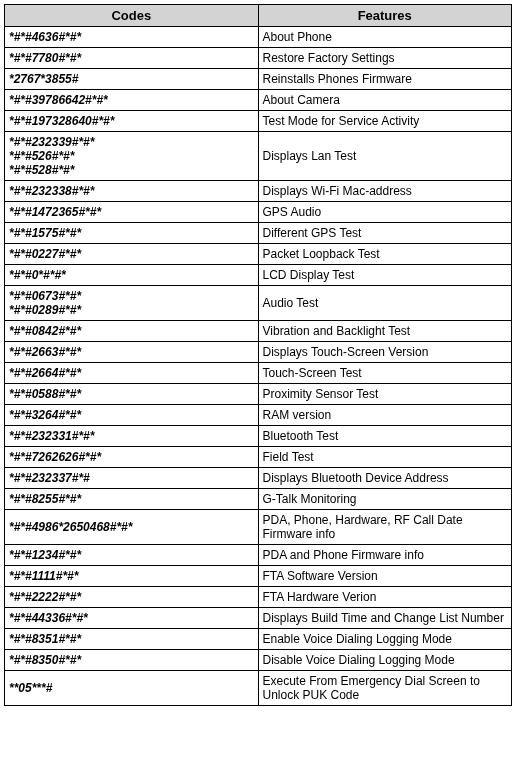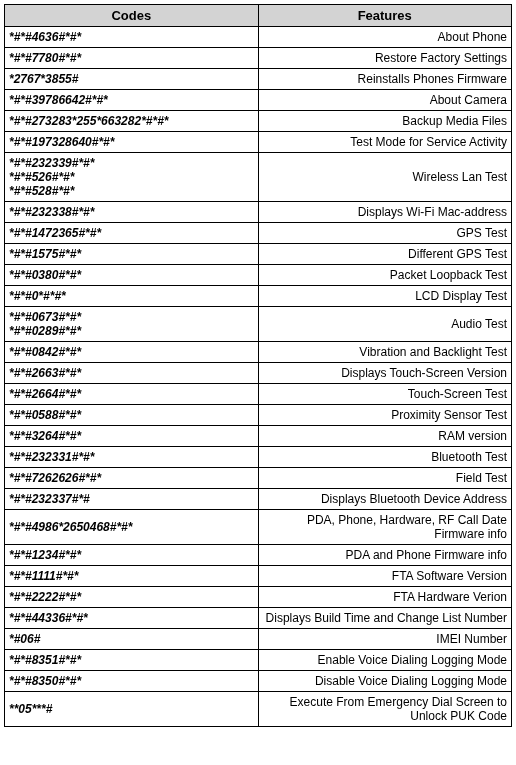--- a/index.html
+++ b/index.html
@@ -28,21 +28,20 @@
       text-align: center;
       font-size: 13px;
     }
     td.code {
       font-weight: bold;
       width: 50%;
       font-style: italic;
     }
     td.feature {
       width: 50%;
-      text-align: right;
     }
     .multiline span {
       display: block;
     }
   </style>
 </head>
 <body>
 
 <table>
   <thead>
@@ -62,49 +61,45 @@
       </tr>
       <tr>
         <td class="code">*2767*3855#</td>
         <td class="feature">Reinstalls Phones Firmware</td>
       </tr>
       <tr>
         <td class="code">*#*#39786642#*#*</td>
         <td class="feature">About Camera</td>
       </tr>
       <tr>
-        <td class="code">*#*#273283*255*663282*#*#*</td>
-        <td class="feature">Backup Media Files</td>
-      </tr>
-      <tr>
         <td class="code">*#*#197328640#*#*</td>
         <td class="feature">Test Mode for Service Activity</td>
       </tr>
       <tr>
         <td class="code multiline">
           <span>*#*#232339#*#*</span>
           <span>*#*#526#*#*</span>
           <span>*#*#528#*#*</span>
         </td>
-        <td class="feature">Wireless Lan Test</td>
+        <td class="feature">Displays Lan Test</td>
       </tr>
       <tr>
         <td class="code">*#*#232338#*#*</td>
         <td class="feature">Displays Wi-Fi Mac-address</td>
       </tr>
       <tr>
         <td class="code">*#*#1472365#*#*</td>
-        <td class="feature">GPS Test</td>
+        <td class="feature">GPS Audio</td>
       </tr>
       <tr>
         <td class="code">*#*#1575#*#*</td>
         <td class="feature">Different GPS Test</td>
       </tr>
       <tr>
-        <td class="code">*#*#0380#*#*</td>
+        <td class="code">*#*#0227#*#*</td>
         <td class="feature">Packet Loopback Test</td>
       </tr>
       <tr>
         <td class="code">*#*#0*#*#*</td>
         <td class="feature">LCD Display Test</td>
       </tr>
       <tr>
         <td class="code multiline">
           <span>*#*#0673#*#*</span>
           <span>*#*#0289#*#*</span>
@@ -137,44 +132,44 @@
       </tr>
       <tr>
         <td class="code">*#*#7262626#*#*</td>
         <td class="feature">Field Test</td>
       </tr>
       <tr>
         <td class="code">*#*#232337#*#</td>
         <td class="feature">Displays Bluetooth Device Address</td>
       </tr>
       <tr>
+        <td class="code">*#*#8255#*#*</td>
+        <td class="feature">G-Talk Monitoring</td>
+      </tr>
+      <tr>
         <td class="code">*#*#4986*2650468#*#*</td>
         <td class="feature">PDA, Phone, Hardware, RF Call Date Firmware info</td>
       </tr>
       <tr>
         <td class="code">*#*#1234#*#*</td>
         <td class="feature">PDA and Phone Firmware info</td>
       </tr>
       <tr>
         <td class="code">*#*#1111#*#*</td>
         <td class="feature">FTA Software Version</td>
       </tr>
       <tr>
         <td class="code">*#*#2222#*#*</td>
         <td class="feature">FTA Hardware Verion</td>
       </tr>
       <tr>
         <td class="code">*#*#44336#*#*</td>
         <td class="feature">Displays Build Time and Change List Number</td>
       </tr>
       <tr>
-        <td class="code">*#06#</td>
-        <td class="feature">IMEI Number</td>
-      </tr>
-      <tr>
         <td class="code">*#*#8351#*#*</td>
         <td class="feature">Enable Voice Dialing Logging Mode</td>
       </tr>
       <tr>
         <td class="code">*#*#8350#*#*</td>
         <td class="feature">Disable Voice Dialing Logging Mode</td>
       </tr>
       <tr>
         <td class="code">**05***#</td>
         <td class="feature">Execute From Emergency Dial Screen to Unlock PUK Code</td>

